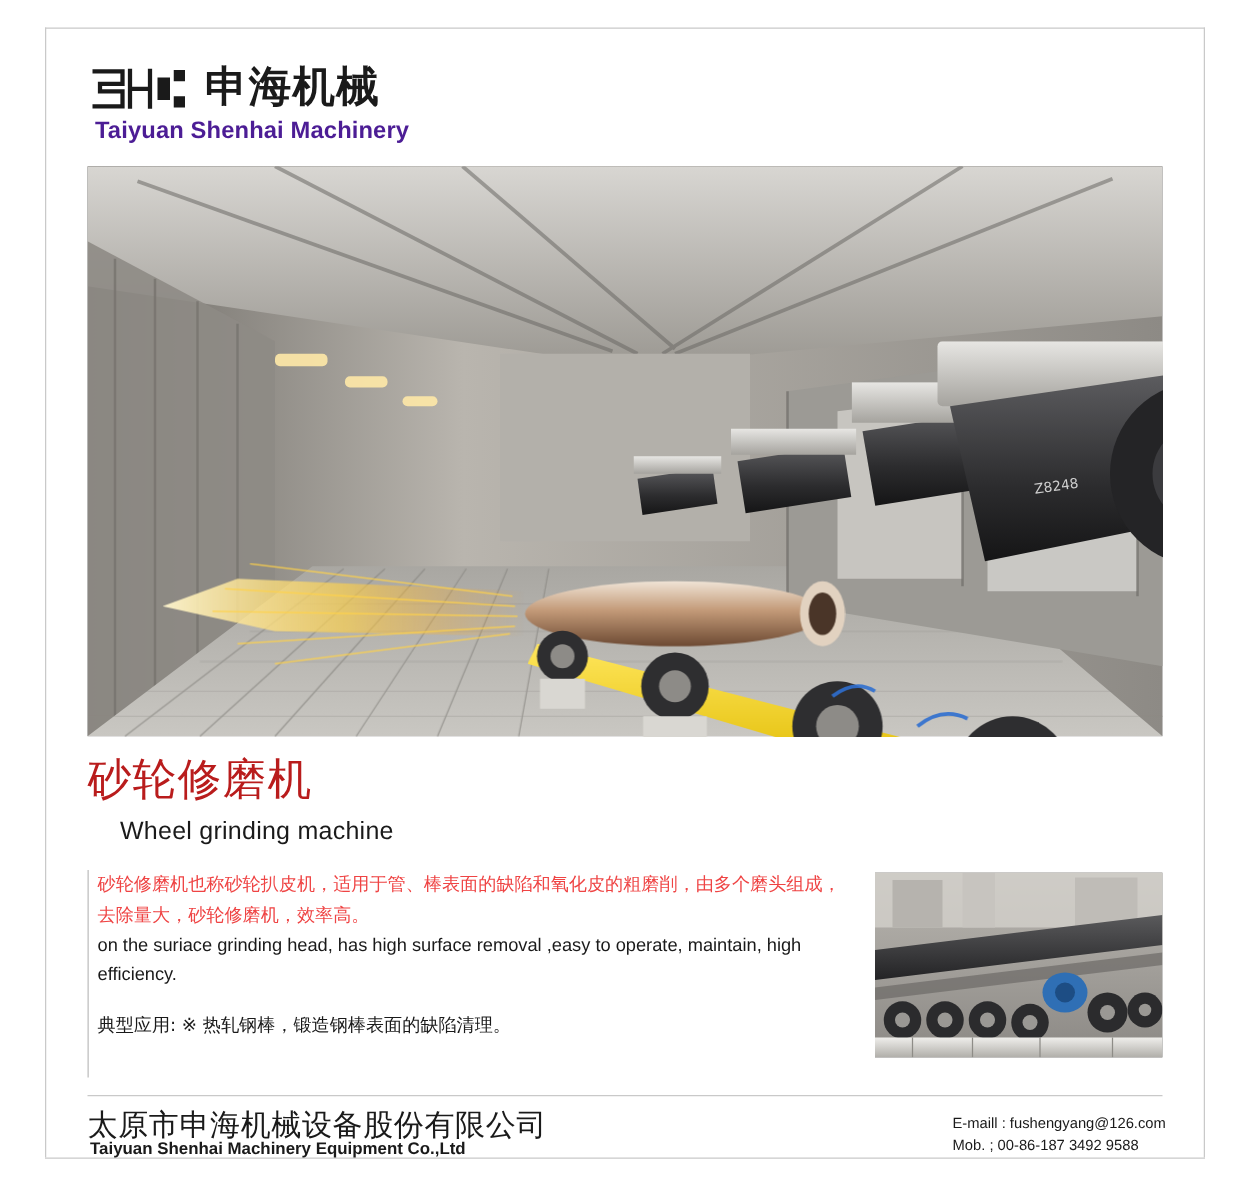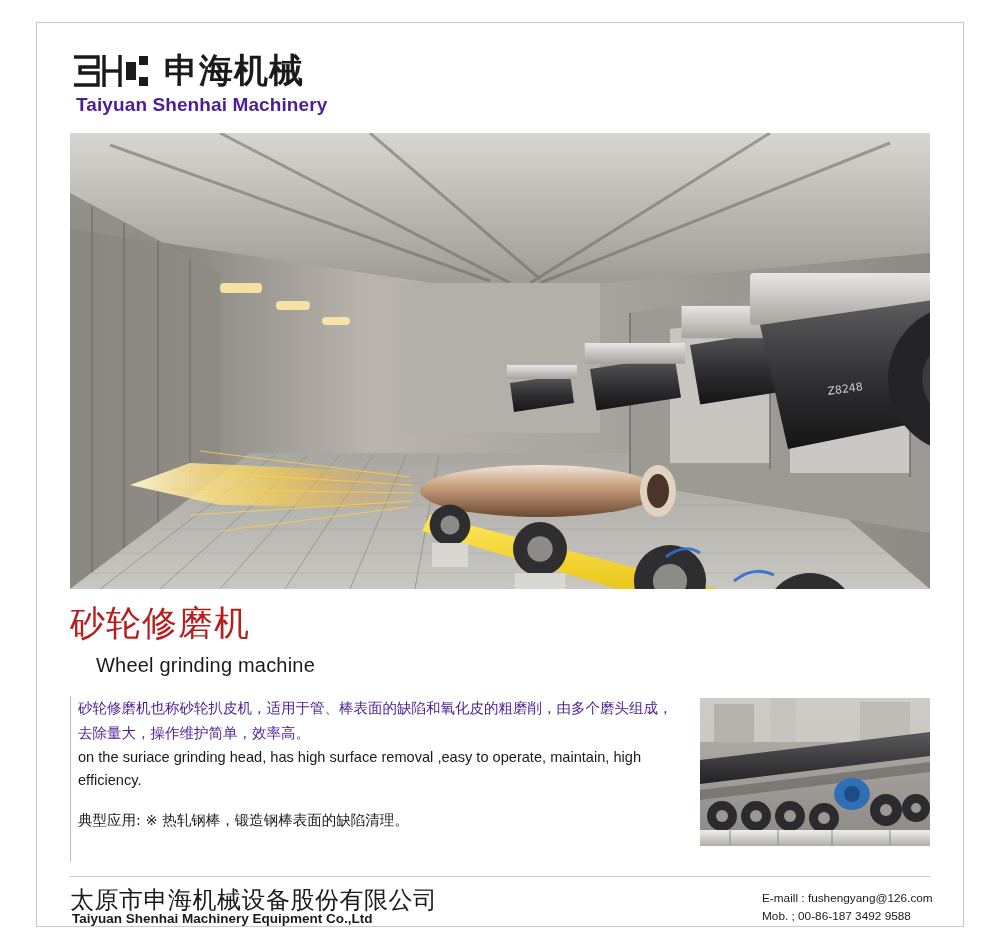--- a/index.html
+++ b/index.html
@@ -142,21 +142,21 @@
     font-family: "DejaVu Sans", "Liberation Sans", sans-serif;
     font-size: 14.5px;
     font-weight: bold;
     color: #1a1a1a;
     margin-bottom: 7px;
   }
   .b-cn {
     font-family: "DejaVu Sans", "Liberation Sans", sans-serif;
     font-size: 14.5px;
     line-height: 25px;
-    color: #4c1d95;
+    color: #ef4444;
   }
   .b-en {
     margin-top: 16px;
     font-size: 14.6px;
     line-height: 23px;
     color: #1a1a1a;
   }
   .b-app {
     margin-top: 19px;
     font-family: "DejaVu Sans", "Liberation Sans", sans-serif;
@@ -412,21 +412,21 @@
       </g>
     </svg>
   </div>
 
   <div class="title-cn">砂轮修磨机</div>
   <div class="title-en">Wheel grinding machine</div>
 
   <div class="body-rule"></div>
   <div class="body-block">
     <div class="b-cn">砂轮修磨机也称砂轮扒皮机，适用于管、棒表面的缺陷和氧化皮的粗磨削，由多个磨头组成，</div>
-    <div class="b-cn">去除量大，操作维护简单，效率高。</div>
+    <div class="b-cn">去除量大，砂轮修磨机，效率高。</div>
     <div class="b-en" style="margin-top:0">on the suriace grinding head, has high surface removal ,easy to operate, maintain, high efficiency.</div>
     <div class="b-app">典型应用: ※ 热轧钢棒，锻造钢棒表面的缺陷清理。</div>
   </div>
 
   <div class="thumb">
     <svg width="230" height="148" viewBox="0 0 230 148" xmlns="http://www.w3.org/2000/svg">
       <defs>
         <linearGradient id="tBg" x1="0" y1="0" x2="0" y2="1">
           <stop offset="0" stop-color="#bab7b1"></stop>
           <stop offset="1" stop-color="#8b8884"></stop>

